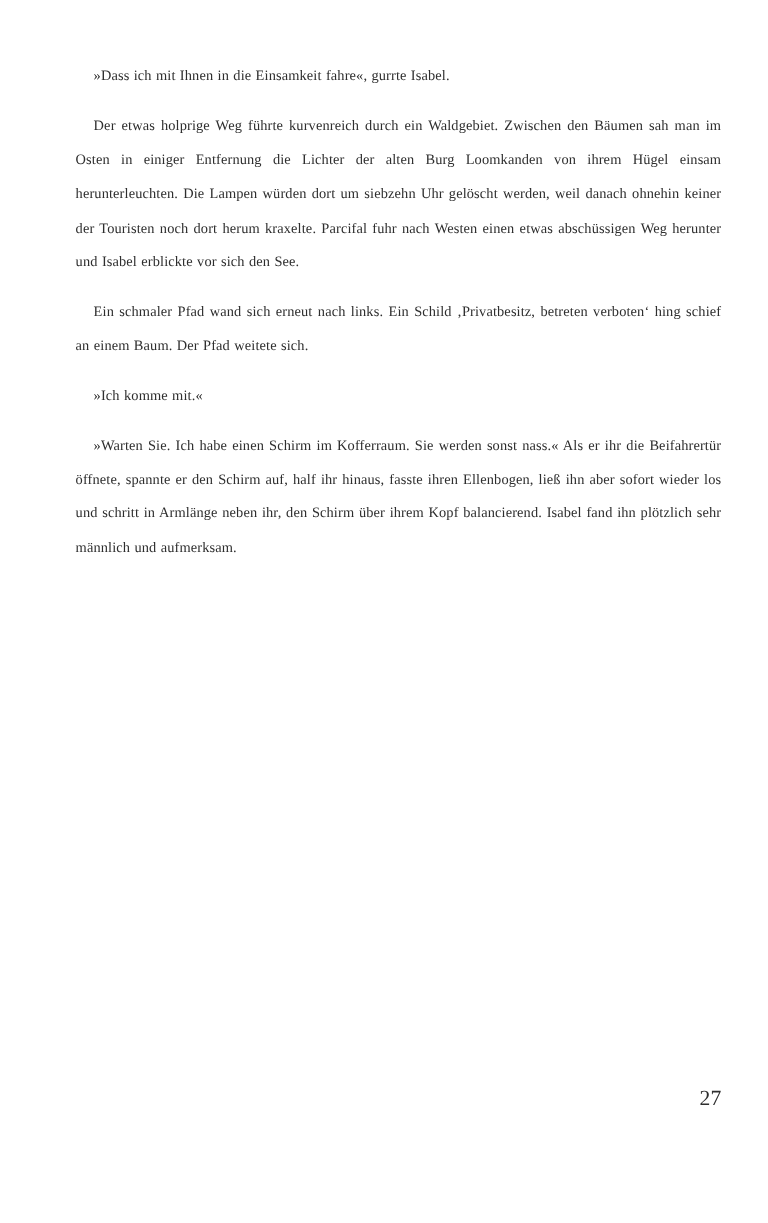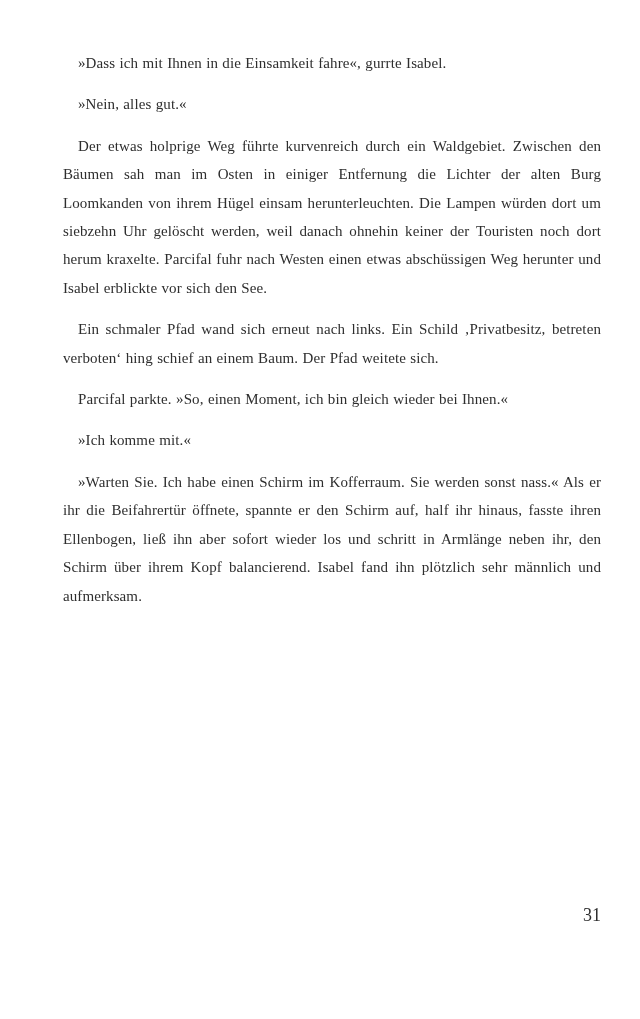--- a/index.html
+++ b/index.html
@@ -21,21 +21,21 @@
     color: #2e2e2e;
   }
   .text-block {
     position: absolute;
     left: 63px;
     top: 49px;
     width: 538px;
   }
   .text-block p {
     margin: 0 0 13px 0;
-    font-size: 15px;
+    font-size: 12px;
     line-height: 28.4px;
     text-align: justify;
     text-indent: 15px;
     letter-spacing: 0.1px;
     word-spacing: 0.5px;
     hyphens: none;
   }
   .page-number {
     position: absolute;
     top: 901px;
@@ -44,21 +44,19 @@
     line-height: 28px;
     color: #2e2e2e;
   }
 </style>
 </head>
 <body>
 
 <div class="book-page">
   <div class="text-block">
       <p>»Dass ich mit Ihnen in die Einsamkeit fahre«, gurrte Isabel.</p>
-      <p>»Nein, alles gut.«</p>
       <p>Der etwas holprige Weg führte kurvenreich durch ein Waldgebiet. Zwischen den Bäumen sah man im Osten in einiger Entfernung die Lichter der alten Burg Loomkanden von ihrem Hügel einsam herunterleuchten. Die Lampen würden dort um siebzehn Uhr gelöscht werden, weil danach ohnehin keiner der Touristen noch dort herum kraxelte. Parcifal fuhr nach Westen einen etwas abschüssigen Weg herunter und Isabel erblickte vor sich den See.</p>
       <p>Ein schmaler Pfad wand sich erneut nach links. Ein Schild ‚Privatbesitz, betreten verboten‘ hing schief an einem Baum. Der Pfad weitete sich.</p>
-      <p>Parcifal parkte. »So, einen Moment, ich bin gleich wieder bei Ihnen.«</p>
       <p>»Ich komme mit.«</p>
       <p>»Warten Sie. Ich habe einen Schirm im Kofferraum. Sie werden sonst nass.« Als er ihr die Beifahrertür öffnete, spannte er den Schirm auf, half ihr hinaus, fasste ihren Ellenbogen, ließ ihn aber sofort wieder los und schritt in Armlänge neben ihr, den Schirm über ihrem Kopf balancierend. Isabel fand ihn plötzlich sehr männlich und aufmerksam.</p>
     </div>
-  <div class="page-number">31</div>
+  <div class="page-number">27</div>
 </div>
 
 </body></html>

